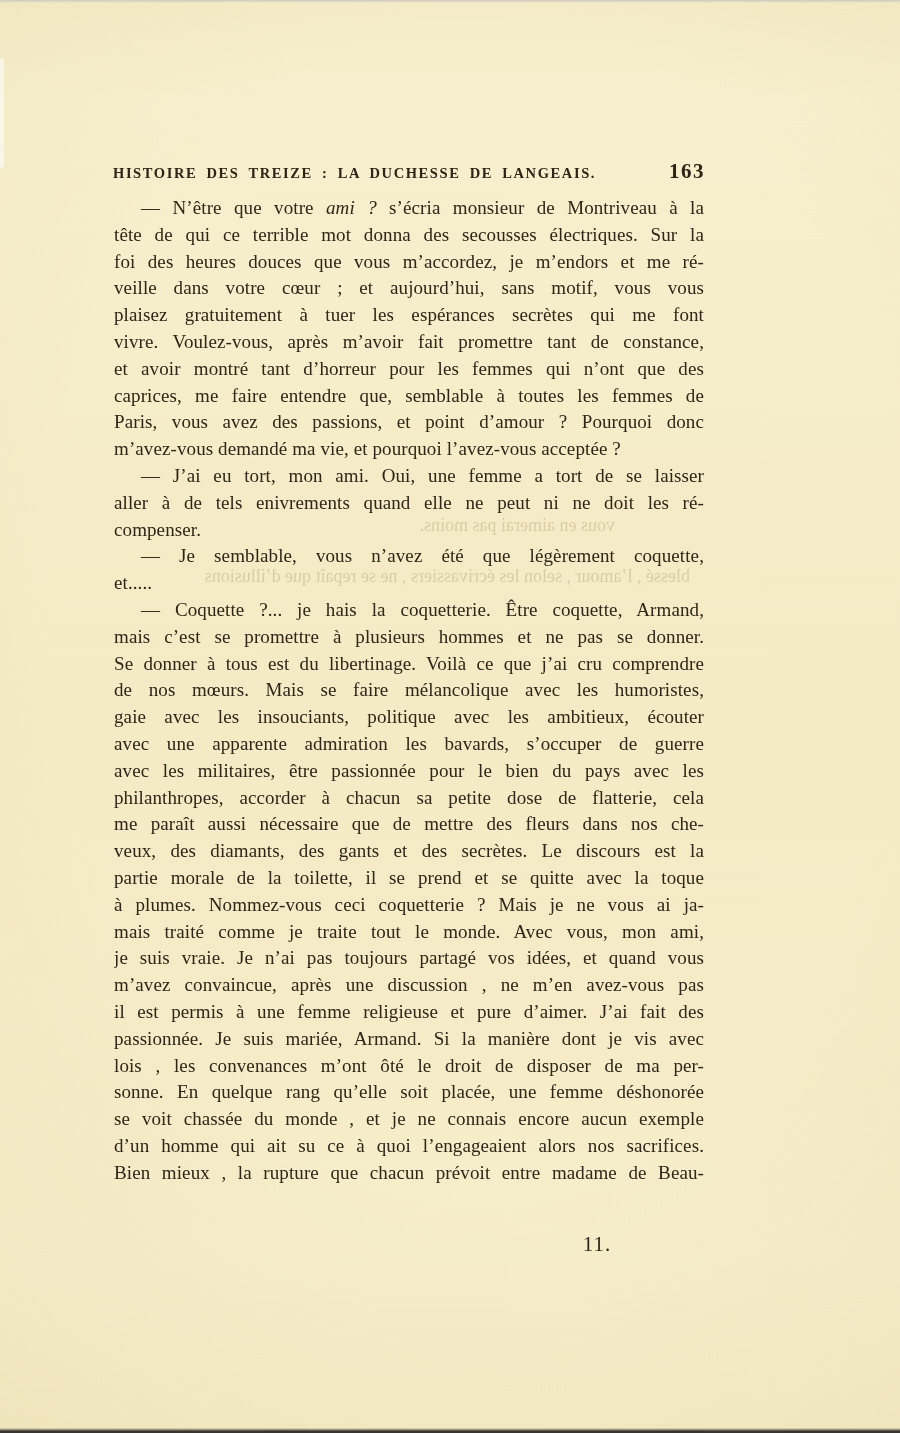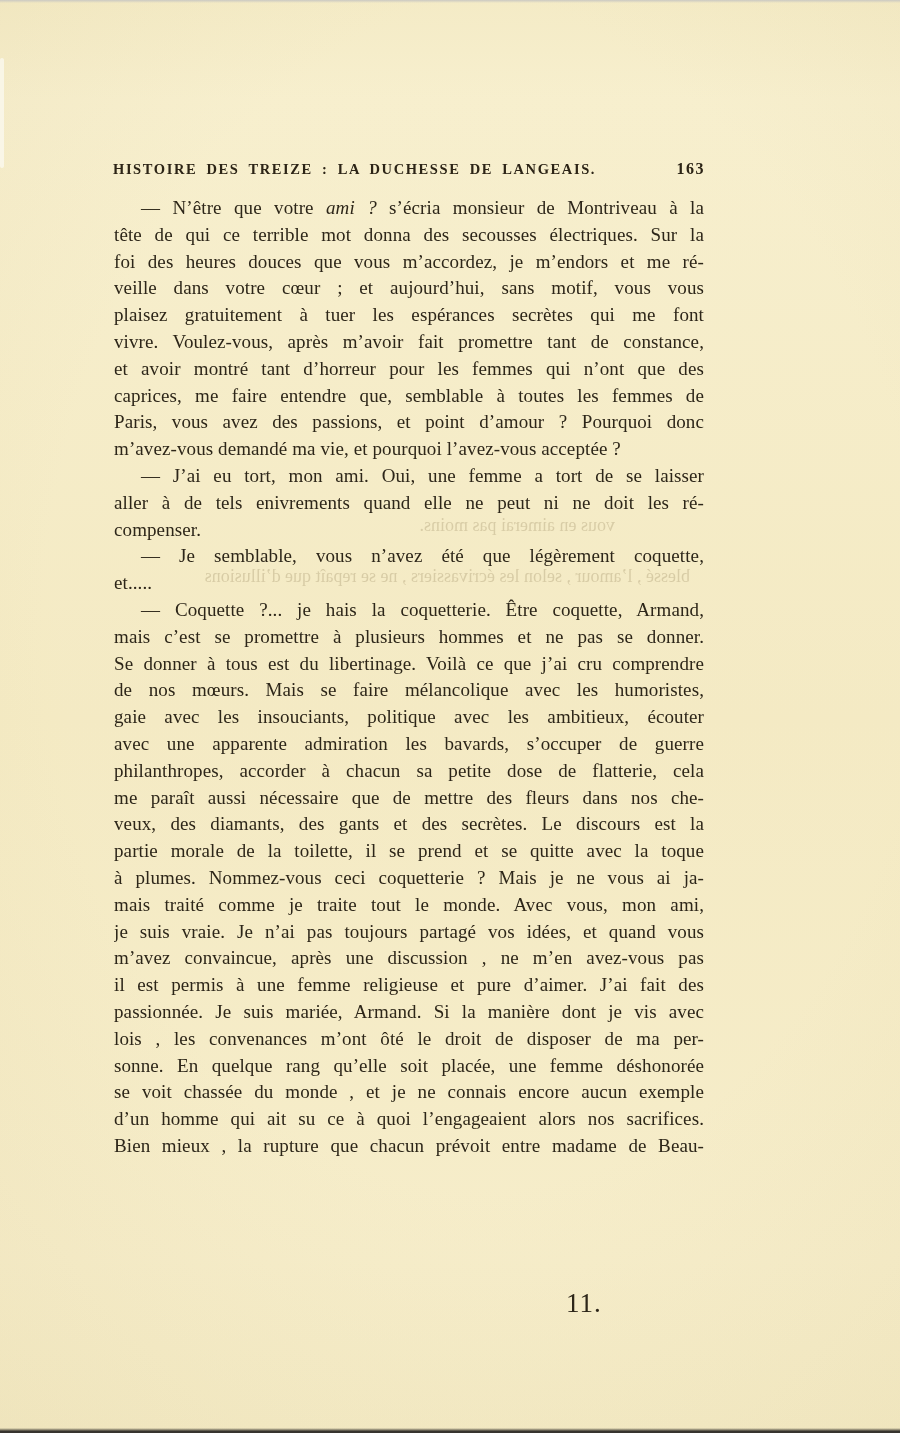--- a/index.html
+++ b/index.html
@@ -28,40 +28,40 @@
     position: absolute; left: 113px; top: 161px; width: 592px;
     display: flex; justify-content: space-between; align-items: baseline;
     color: #2c2416;
   }
   .running-header .title {
     font-weight: 700; font-size: 14.5px;
     letter-spacing: 1.6px; word-spacing: 4px;
     white-space: nowrap;
   }
   .running-header .pagenum {
-    font-size: 16px; font-weight: 600; letter-spacing: 1.5px; line-height: 1;
+    font-size: 21px; font-weight: 600; letter-spacing: 1.5px; line-height: 1;
   }
 
   .text-block {
     position: absolute; left: 114px; top: 195px; width: 590px;
     color: #2d2619; font-size: 19px;
   }
   .line {
     height: 26.8px; line-height: 26.8px;
     text-align: justify; text-align-last: justify;
     overflow: hidden;
     letter-spacing: 0.1px;
   }
   .line.end { text-align-last: left; }
   .line.ind { text-indent: 27px; }
   .it { font-style: italic; }
 
   .signature {
-    position: absolute; left: 566px; top: 1288px; width: 62px;
-    font-size: 27px; letter-spacing: 1px;
+    position: absolute; left: 566px; top: 1232px; width: 62px;
+    text-align: center; font-size: 21px; letter-spacing: 1px;
     color: #2d2619;
   }
 
   
   .ghost {
     position: absolute;
     transform: scaleX(-1);
     color: #a2926a; opacity: 0.34;
     filter: blur(0.7px);
     font-size: 18px; white-space: nowrap;
@@ -100,20 +100,21 @@
       <div class="line">aller à de tels enivrements quand elle ne peut ni ne doit les ré-</div>
       <div class="line end">compenser.</div>
       <div class="line ind">— Je semblable, vous n’avez été que légèrement coquette,</div>
       <div class="line end">et.....</div>
       <div class="line ind">— Coquette ?... je hais la coquetterie. Être coquette, Armand,</div>
       <div class="line">mais c’est se promettre à plusieurs hommes et ne pas se donner.</div>
       <div class="line">Se donner à tous est du libertinage. Voilà ce que j’ai cru comprendre</div>
       <div class="line">de nos mœurs. Mais se faire mélancolique avec les humoristes,</div>
       <div class="line">gaie avec les insouciants, politique avec les ambitieux, écouter</div>
       <div class="line">avec une apparente admiration les bavards, s’occuper de guerre</div>
+      <div class="line">avec les militaires, être passionnée pour le bien du pays avec les</div>
       <div class="line">philanthropes, accorder à chacun sa petite dose de flatterie, cela</div>
       <div class="line">me paraît aussi nécessaire que de mettre des fleurs dans nos che-</div>
       <div class="line">veux, des diamants, des gants et des secrètes. Le discours est la</div>
       <div class="line">partie morale de la toilette, il se prend et se quitte avec la toque</div>
       <div class="line">à plumes. Nommez-vous ceci coquetterie ? Mais je ne vous ai ja-</div>
       <div class="line">mais traité comme je traite tout le monde. Avec vous, mon ami,</div>
       <div class="line">je suis vraie. Je n’ai pas toujours partagé vos idées, et quand vous</div>
       <div class="line">m’avez convaincue, après une discussion , ne m’en avez-vous pas</div>
       <div class="line">il est permis à une femme religieuse et pure d’aimer. J’ai fait des</div>
       <div class="line">passionnée. Je suis mariée, Armand. Si la manière dont je vis avec</div>

